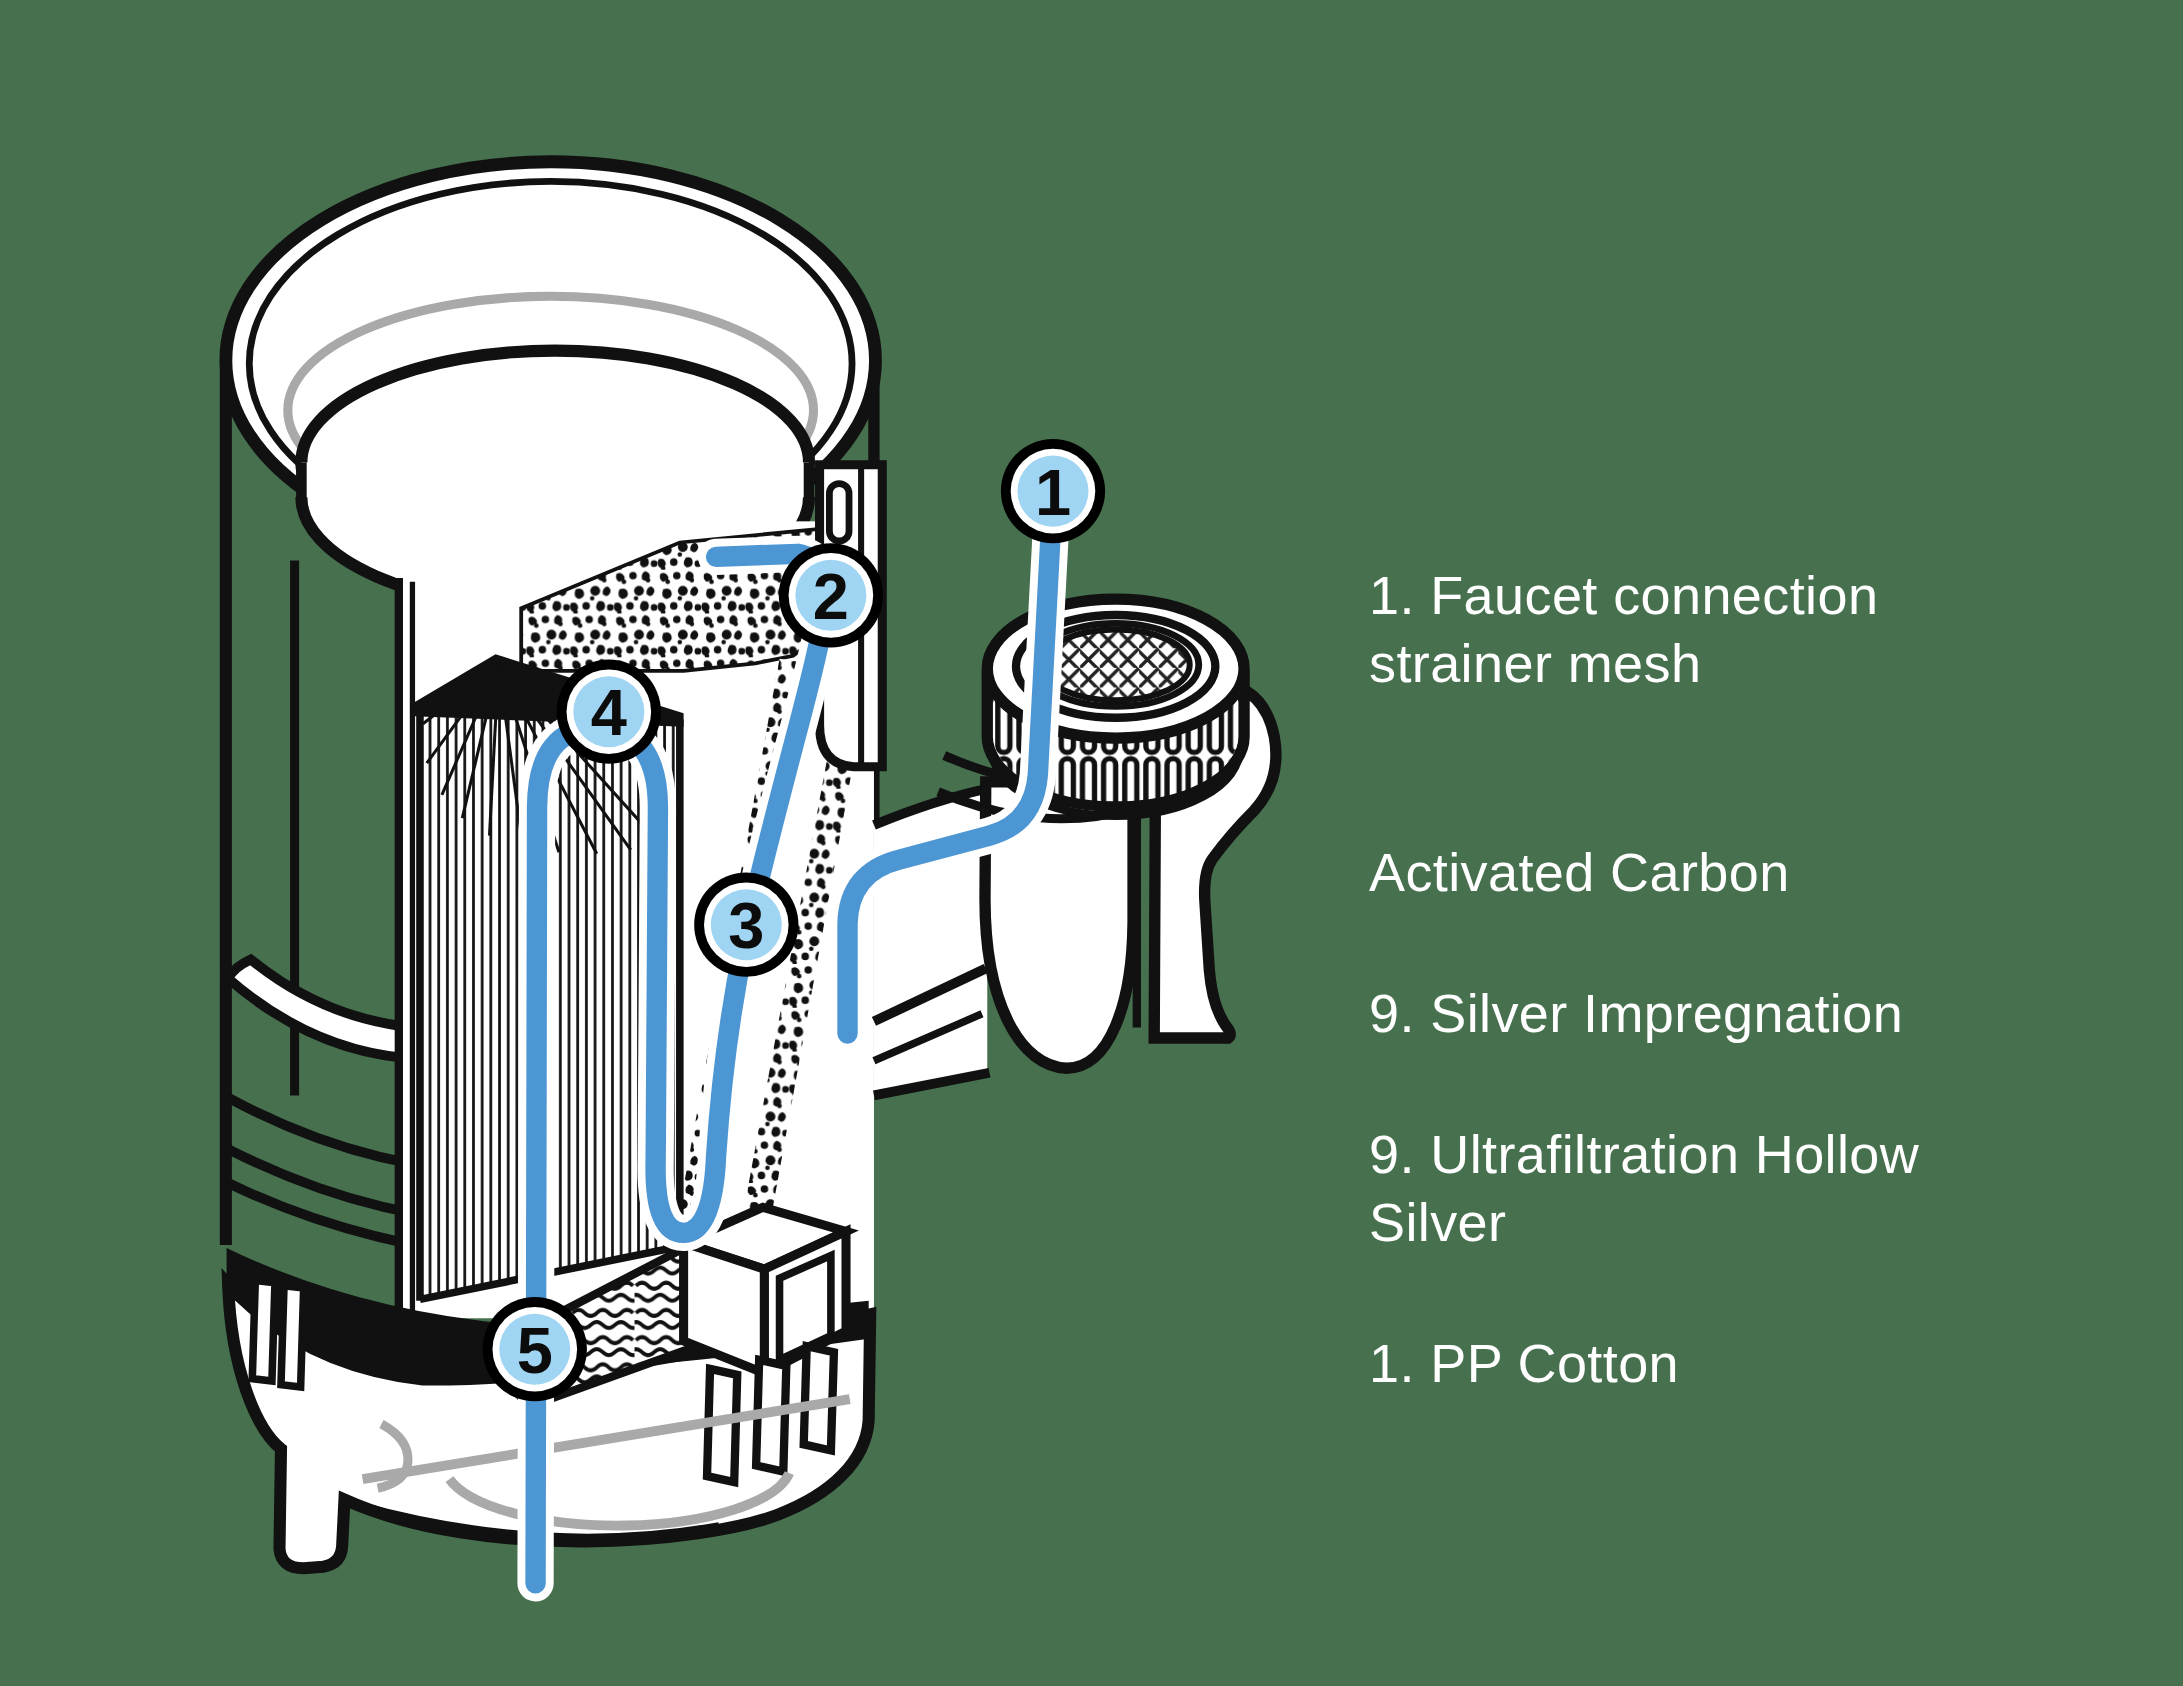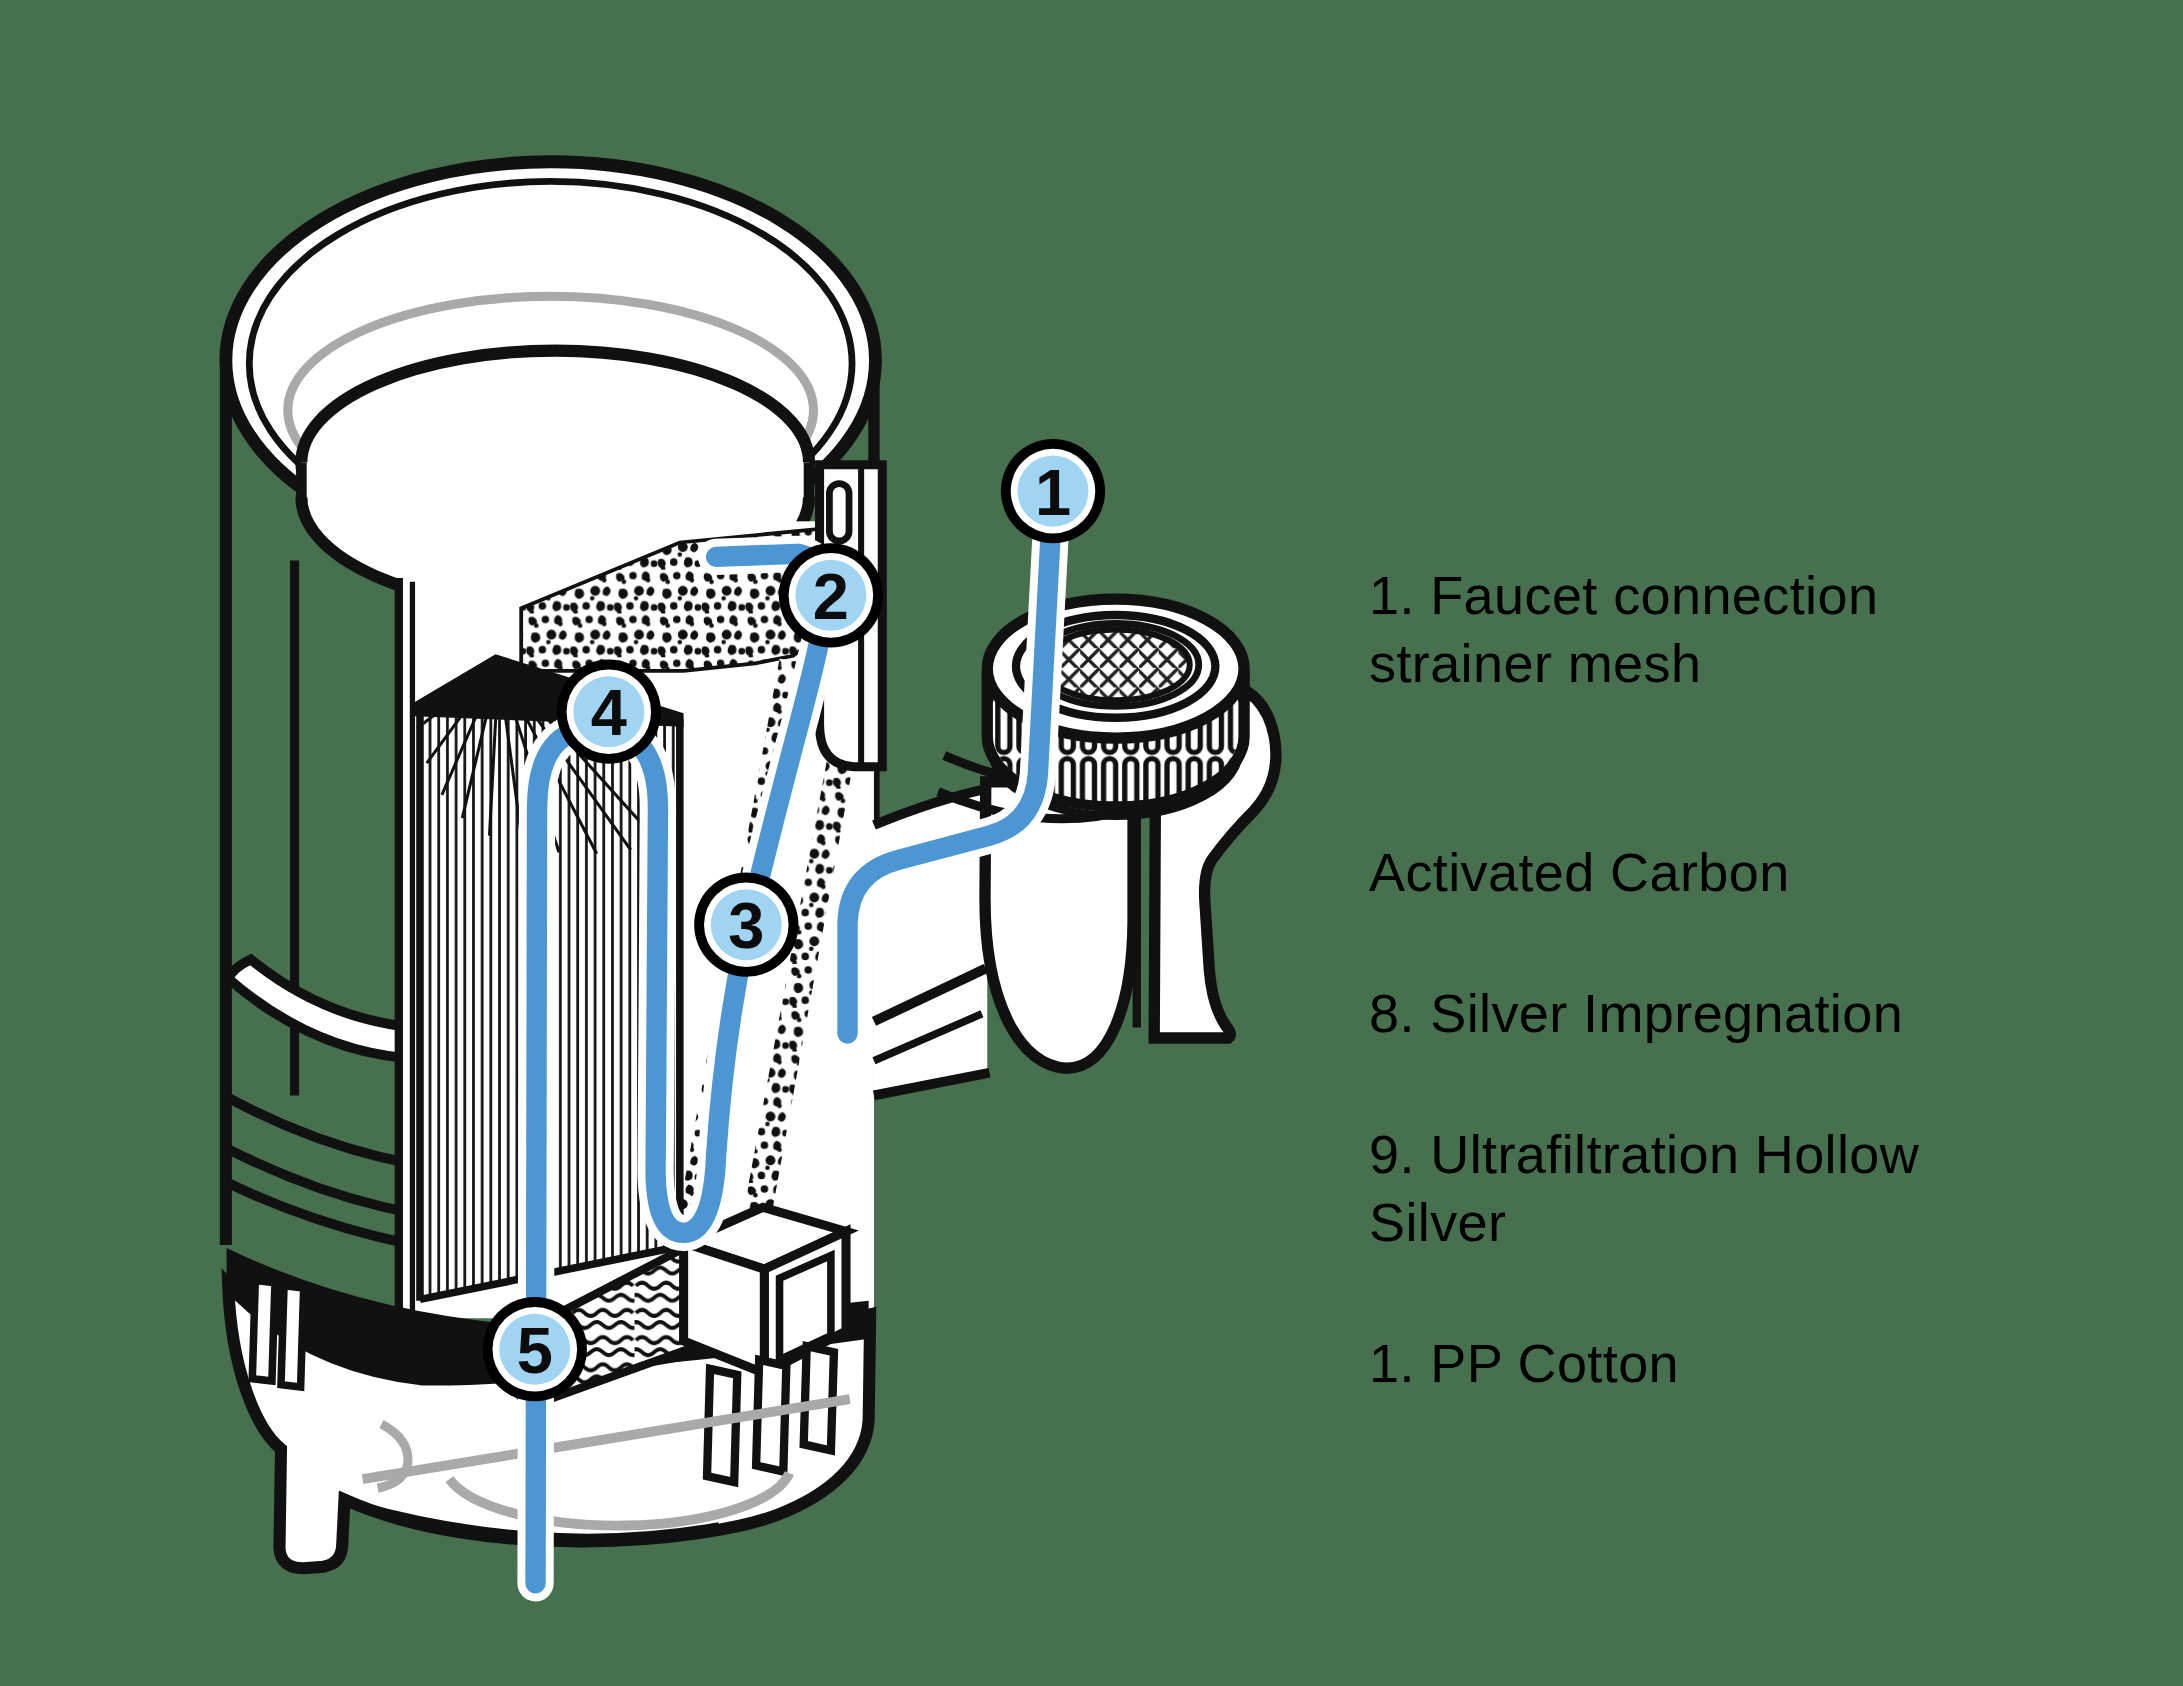--- a/index.html
+++ b/index.html
@@ -17,21 +17,21 @@
     overflow:hidden;
     position:relative;
   }
   .stage{position:absolute;inset:0;}
   svg.diagram{position:absolute;left:0;top:0;}
   .legend{
     position:absolute;
     left:1369px;
     top:561px;
     width:740px;
-    color:#000000;
+    color:#ffffff;
     font-size:54px;
     line-height:68px;
     letter-spacing:0.4px;
   }
   .legend p{margin:0 0 73px 0;}
   .outline{fill:#ffffff;stroke:var(--ink);}
   .ln{fill:none;stroke:var(--ink);}
   .gln{fill:none;stroke:var(--gray);}
   .flow-case{fill:none;stroke:#ffffff;stroke-width:48;stroke-linejoin:round;stroke-linecap:round;}
   .flow{fill:none;stroke:var(--flow);stroke-width:27;stroke-linejoin:round;stroke-linecap:round;}
@@ -256,21 +256,21 @@
 <div class="legend">
   <p>
     <span>1. Faucet connection</span><br>
     <span>strainer mesh</span>
   </p>
   <p>
     <br>
     <span>Activated Carbon</span>
   </p>
   <p>
-    <span>8. Silver Impregnation</span>
+    <span>9. Silver Impregnation</span>
   </p>
   <p>
     <span>9. Ultrafiltration Hollow</span><br>
     <span>Silver</span>
   </p>
   <p>
     <span>1. PP Cotton</span>
   </p>
 </div>
 

